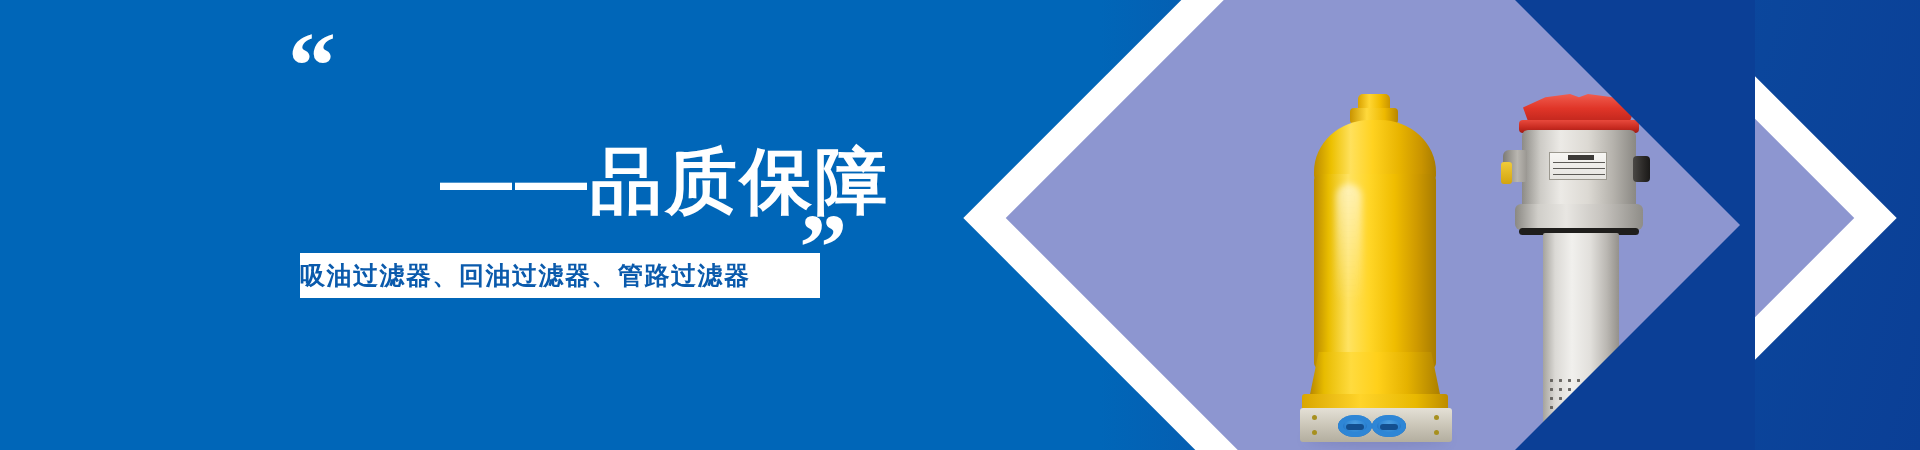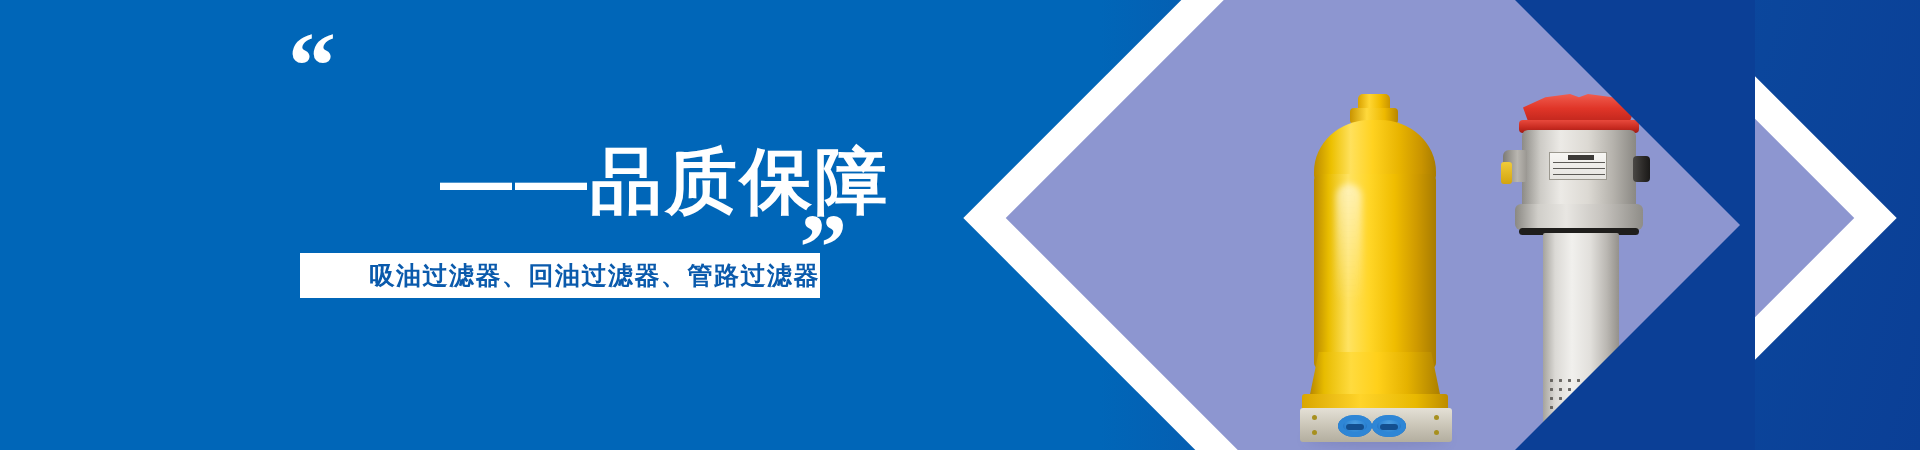--- a/index.html
+++ b/index.html
@@ -128,21 +128,21 @@
     white-space:nowrap;
   }
 
   .subtitle-box{
     position:absolute;
     left:300px; top:253px;
     width:520px; height:45px;
     background:#ffffff;
     display:flex;
     align-items:center;
-    justify-content:flex-end;
+    justify-content:flex-start;
   }
   .subtitle-text{
     color:#0a5aac;
     font-size:25px;
     font-weight:700;
     letter-spacing:1.5px;
     white-space:nowrap;
   }
 
   

